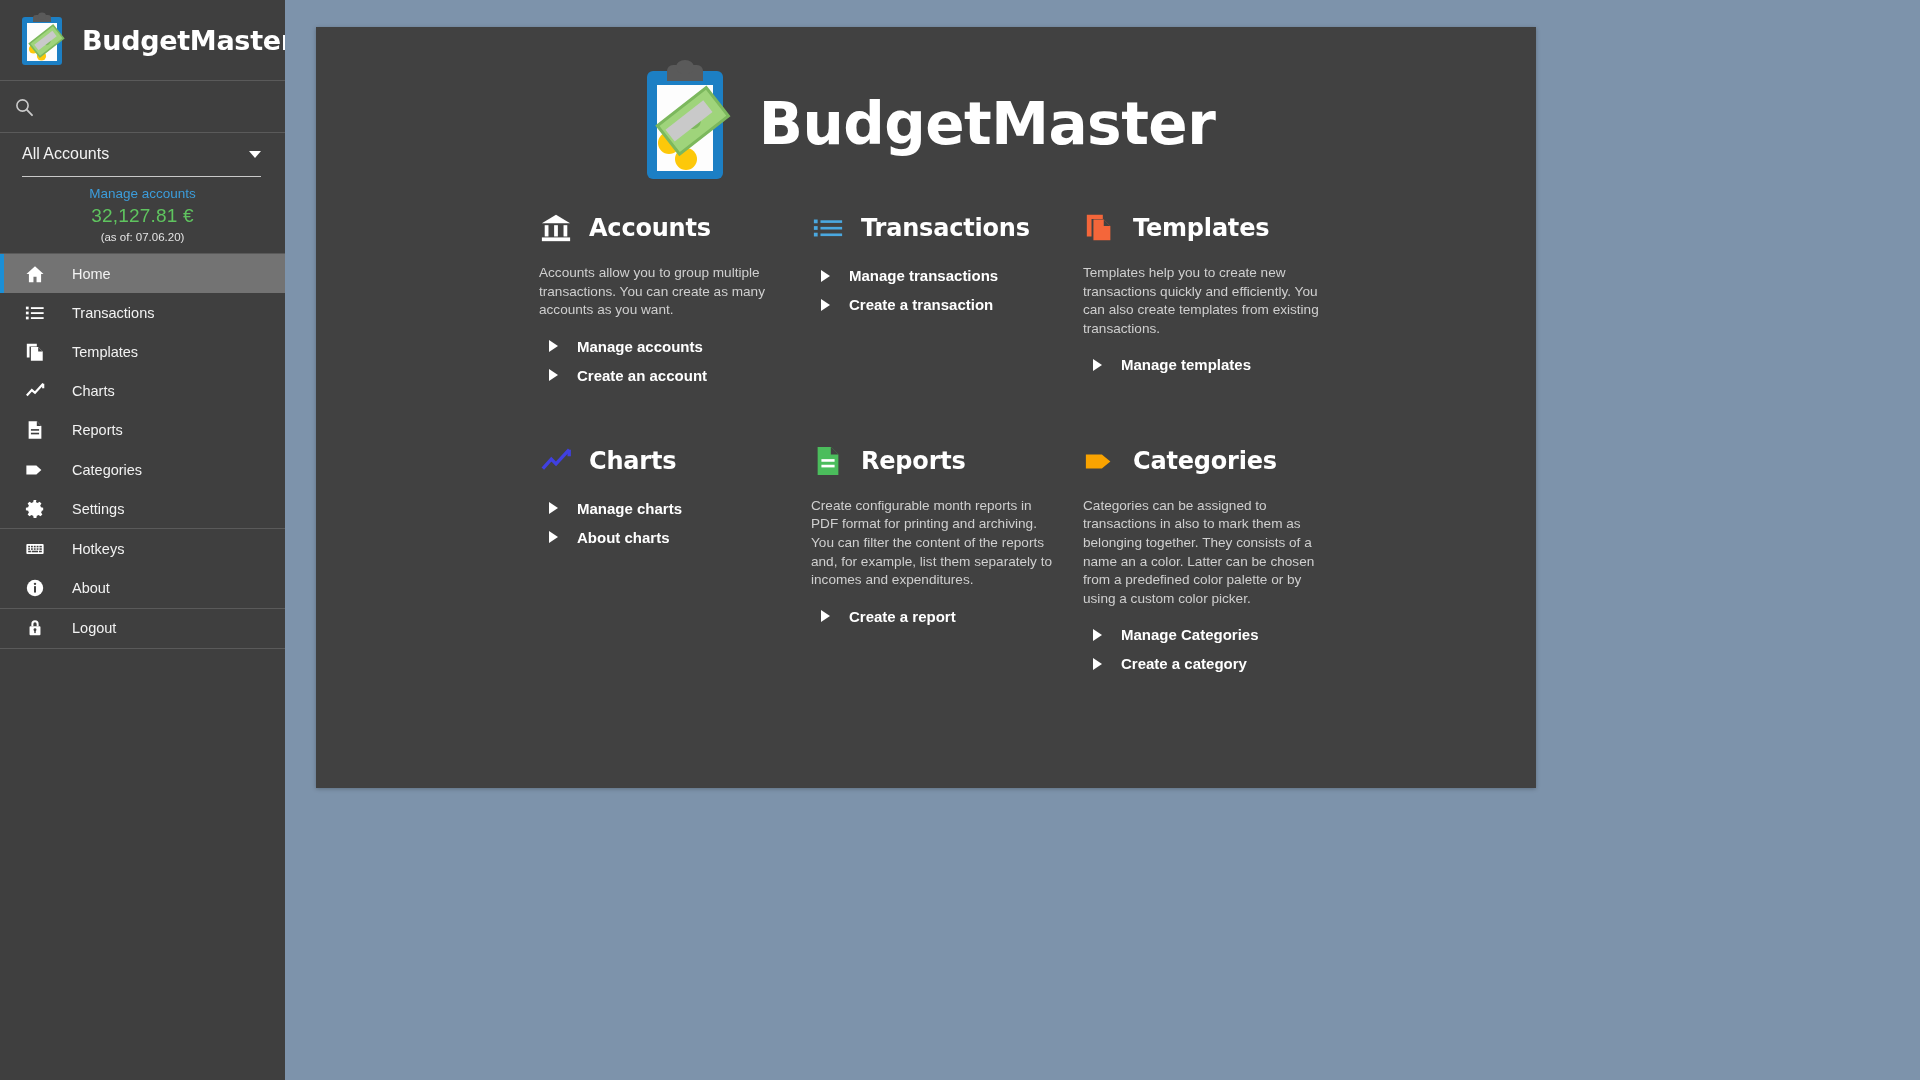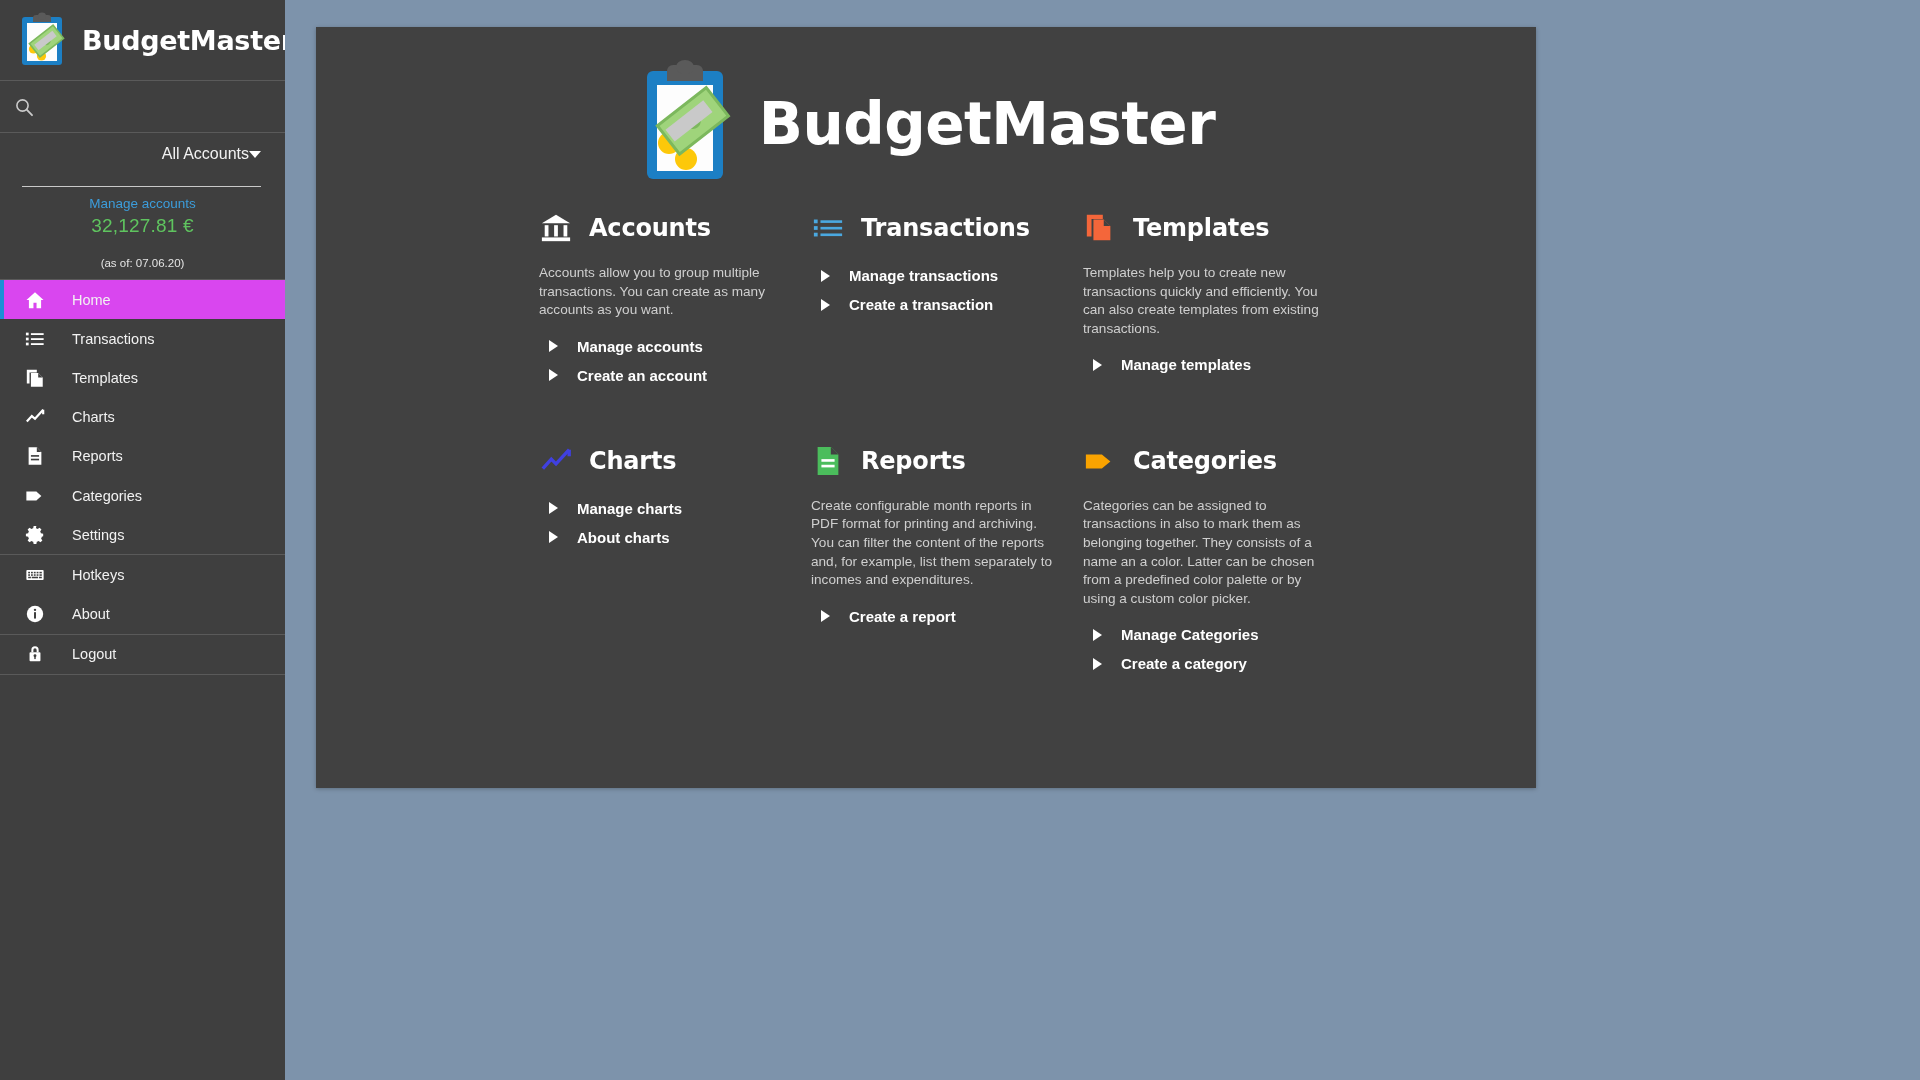--- a/index.html
+++ b/index.html
@@ -52,22 +52,21 @@
     font-size: 14px;
     font-family: "Liberation Sans", sans-serif;
     padding-left: 10px;
   }
   .account-block { padding: 12px 0 10px 0; border-bottom: 1px solid #5a5a5a; }
   .account-select-wrap {
     margin: 0 24px 0 22px;
     border-bottom: 1px solid #c9c9c9;
     display: flex;
     align-items: center;
-    padding-bottom: 23px;
-    text-align: right;
+    padding-bottom: 13px;
   }
   .account-select-label {
     color: #f2f2f2;
     font-size: 16px;
     flex: 1;
   }
   .caret-down {
     width: 0; height: 0;
     border-left: 6px solid transparent;
     border-right: 6px solid transparent;
@@ -86,32 +85,32 @@
     text-align: center;
     color: #5fc45f;
     font-size: 19px;
     margin-top: 4px;
     letter-spacing: .2px;
   }
   .balance-date {
     text-align: center;
     color: #e4e4e4;
     font-size: 11.5px;
-    margin-top: 20px;
+    margin-top: 4px;
   }
   .nav-group { border-bottom: 1px solid #5a5a5a; }
   .nav-item {
     height: 39.2px;
     display: flex;
     align-items: center;
     padding-left: 24px;
     cursor: pointer;
     position: relative;
   }
-  .nav-item.active { background: #d946ef; }
+  .nav-item.active { background: #737373; }
   .nav-item.active::before {
     content: "";
     position: absolute;
     left: 0; top: 0; bottom: 0;
     width: 4px;
     background: #1b8fd6;
   }
   .nav-icon {
     width: 22px; height: 22px;
     flex: 0 0 22px;

